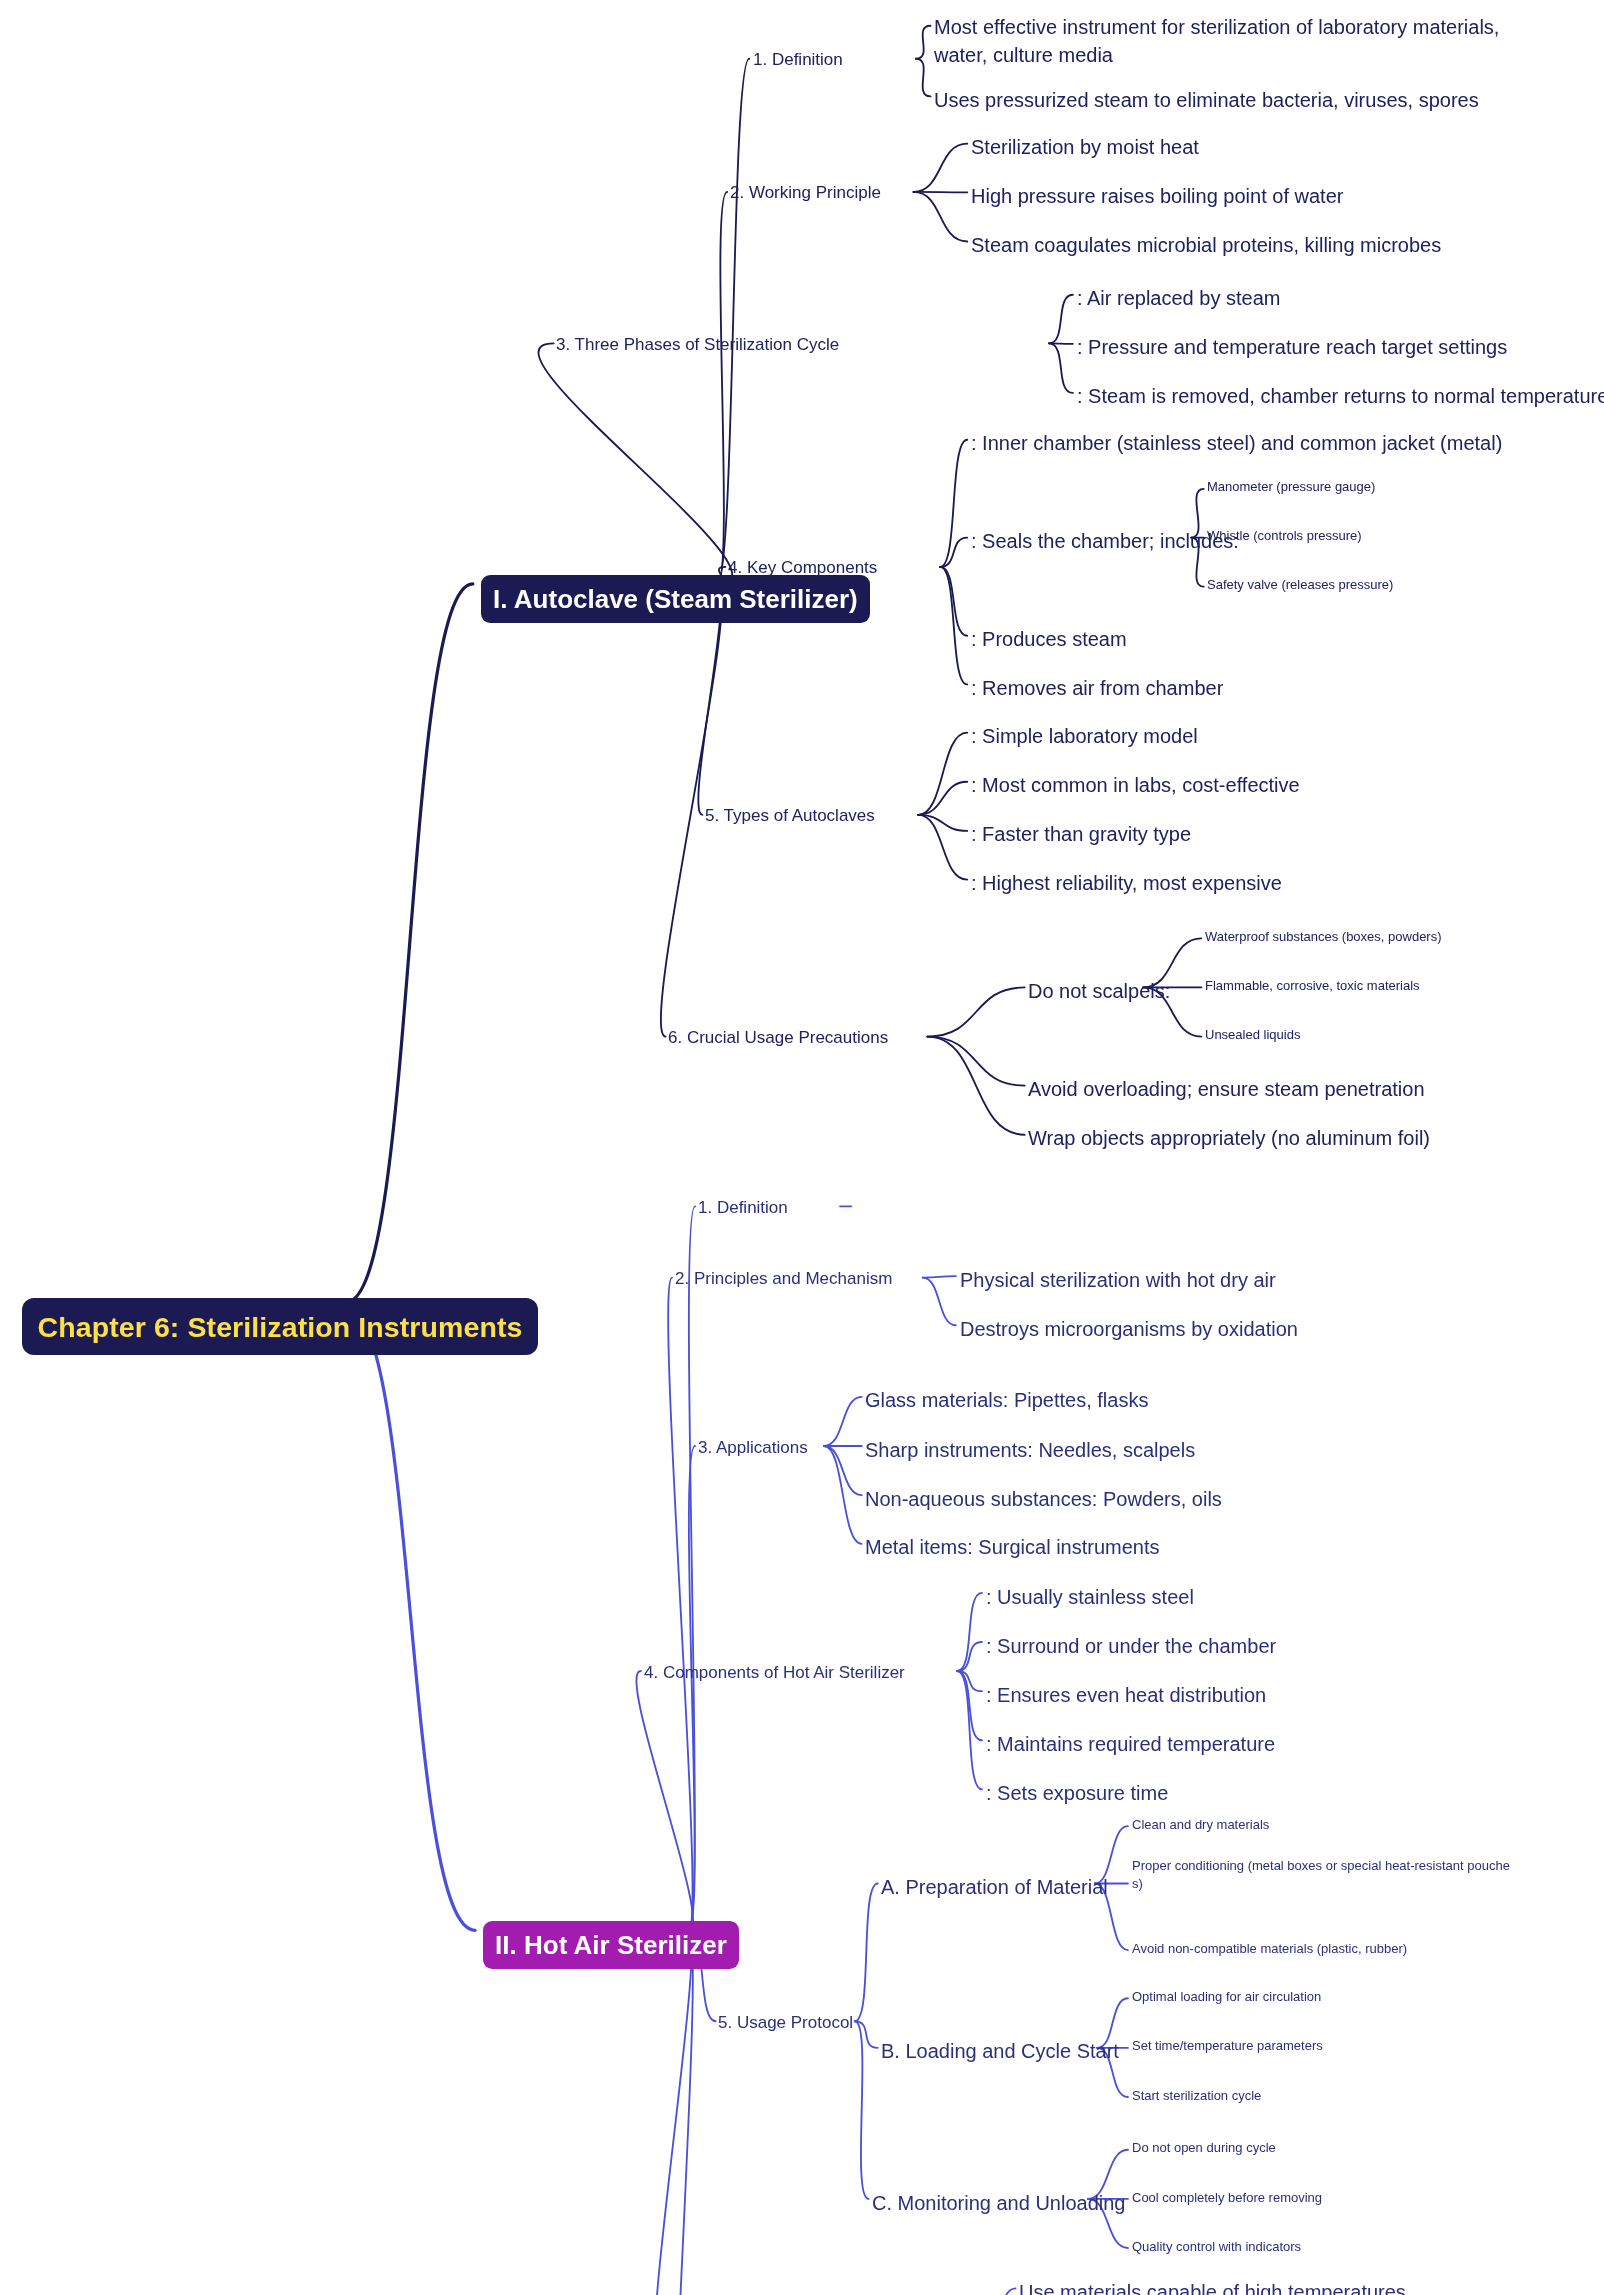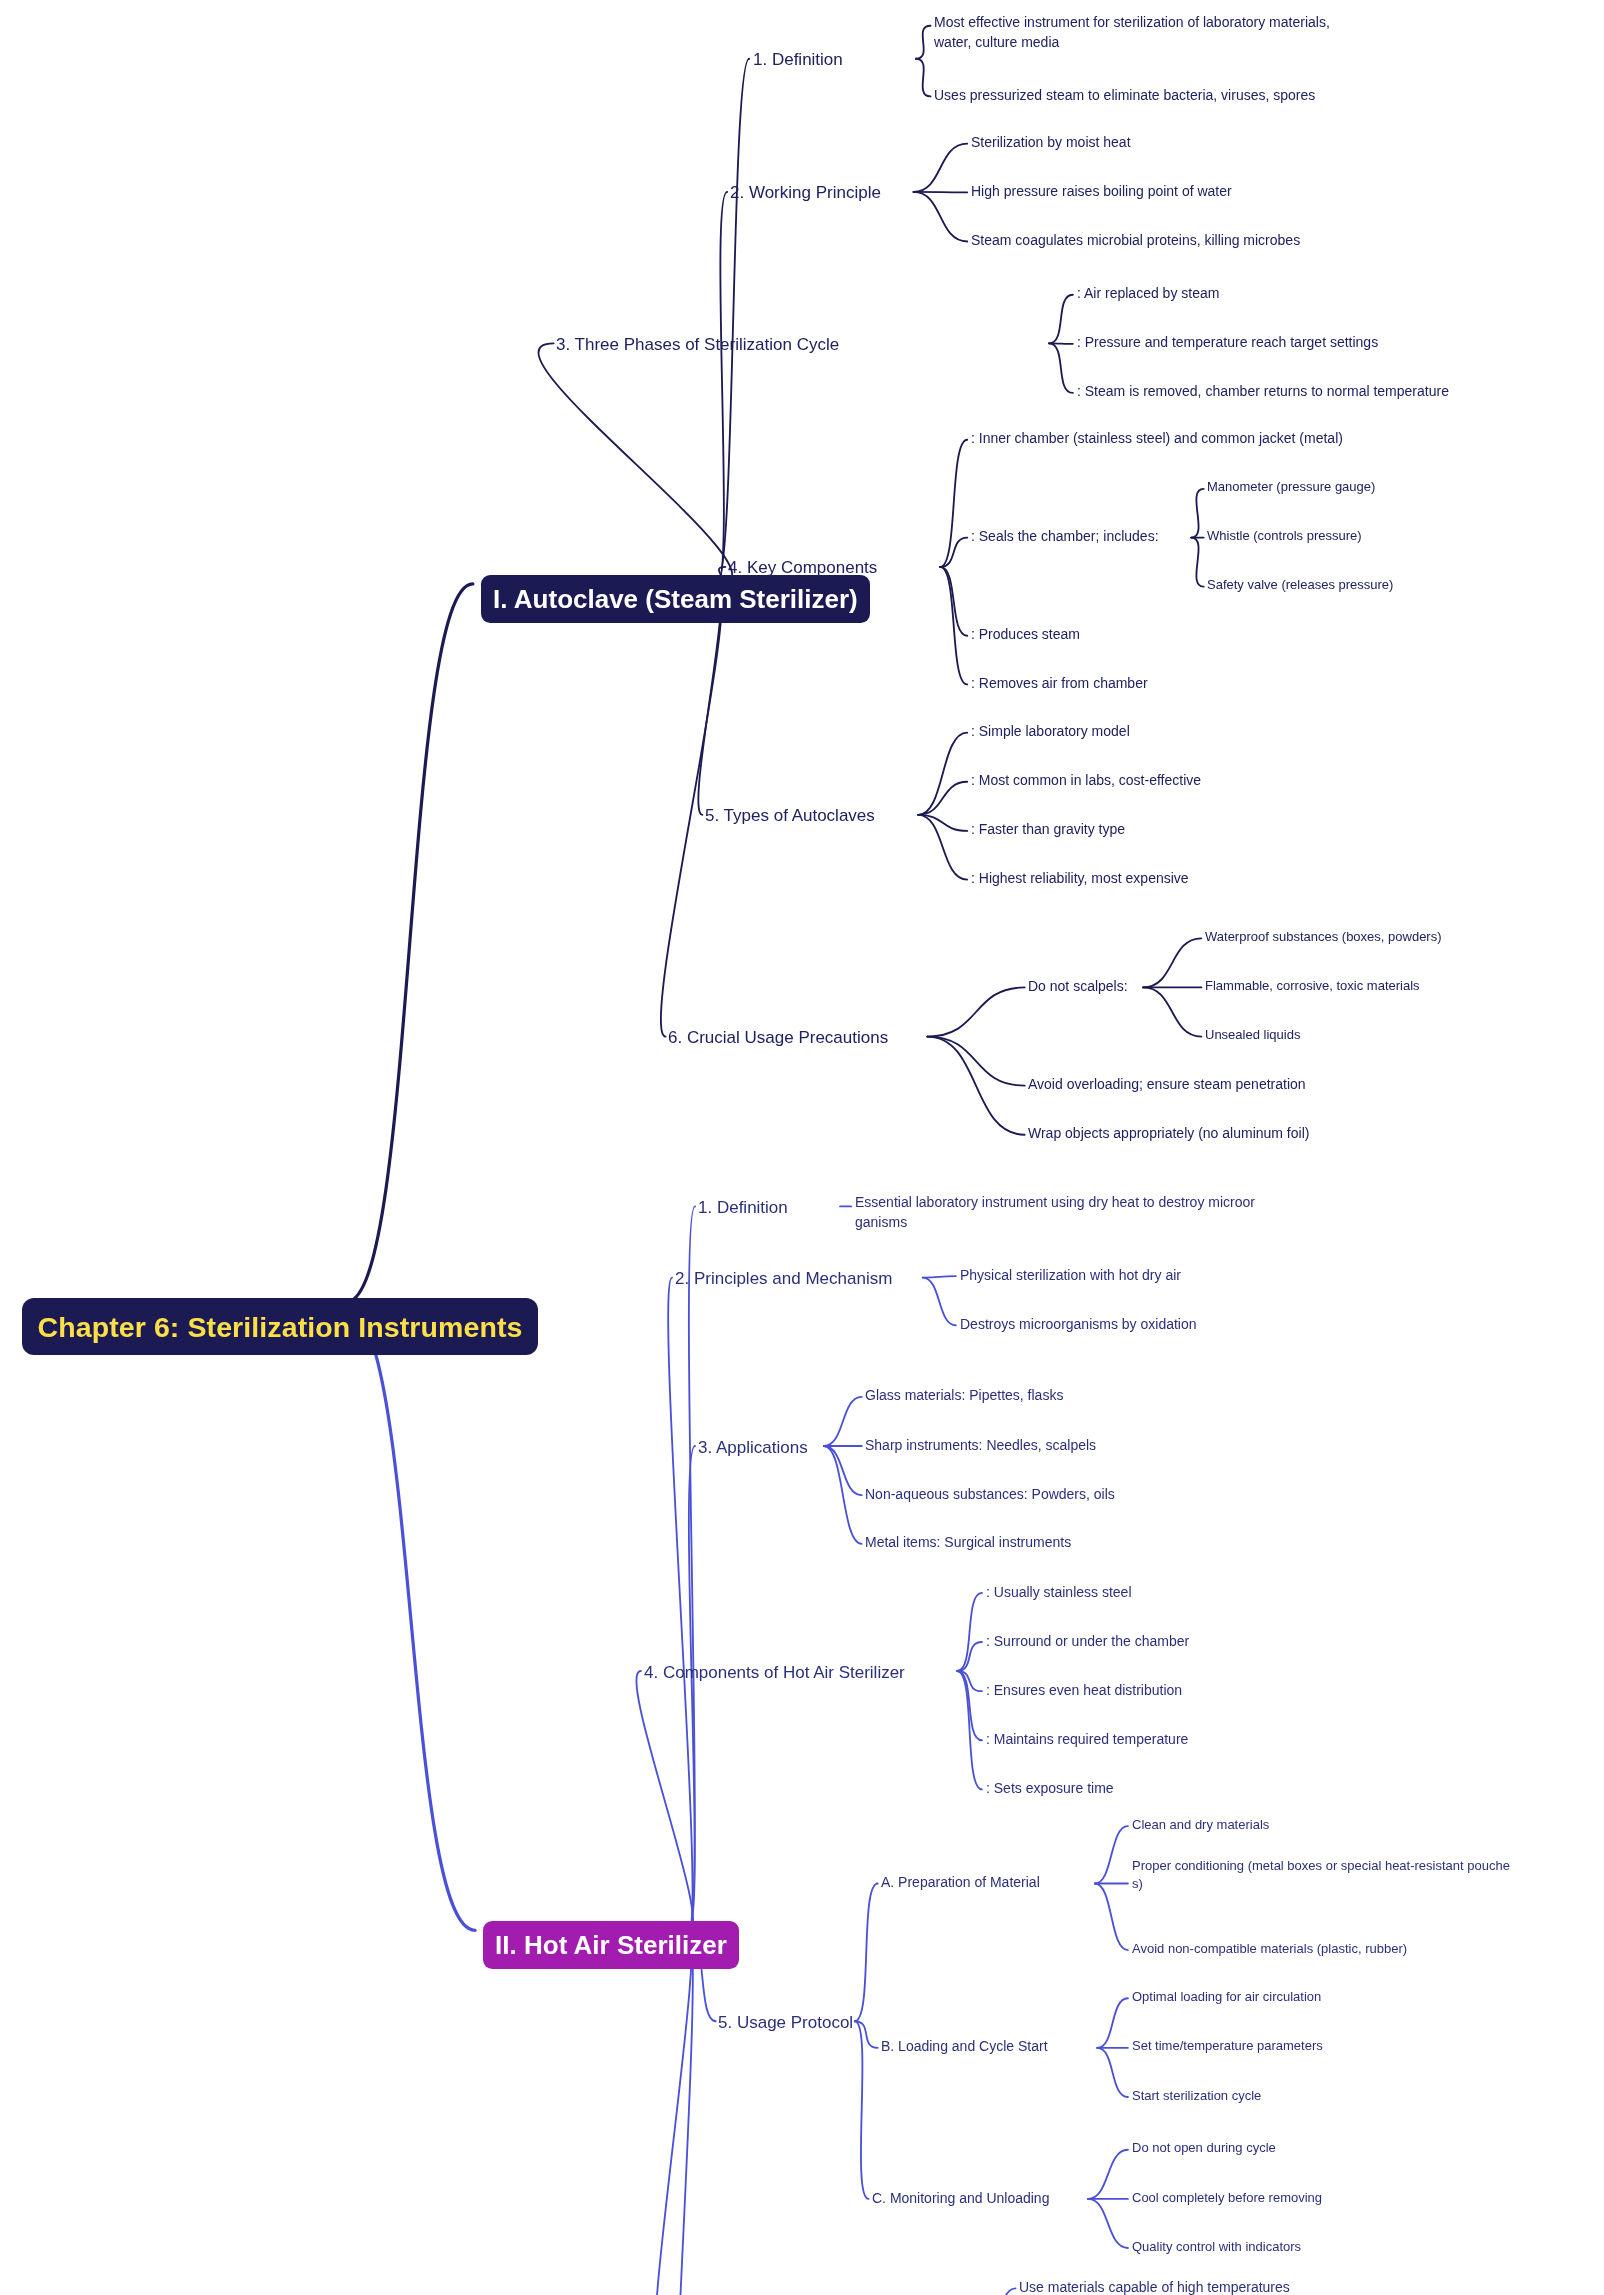--- a/index.html
+++ b/index.html
@@ -22,21 +22,21 @@
   }
   .pill-navy{background:#1b1a52;}
   .pill-blue{background:#a21caf;}
 
   
   .t{font-size:16.5px;}
   .t.navy{color:#1f2160;}
   .t.blue{color:#2b2f7a;}
   .t.wrap{display:block;}
   .lvl2{font-size:17px;}
-  .lvl3{font-size:14px;}
+  .lvl3{font-size:20px;}
   .lvl4{font-size:13px;}
 </style>
 </head>
 <body>
 
 <div id="page">
   <svg class="links" id="links" viewBox="0 0 3494 5886">
       <path d="M755,2836 C906.25,2836 878.75,1272 1030,1272" fill="none" stroke="#1b1a52" stroke-width="7" stroke-linecap="round"></path>
       <path d="M755,2850 C909,2850 881,4205 1035,4205" fill="none" stroke="#4a51d8" stroke-width="7" stroke-linecap="round"></path>
       <path d="M1562,1272 C1602,1272 1592,128 1632,128" fill="none" stroke="#1b1a52" stroke-width="4" stroke-linecap="round"></path>
@@ -161,22 +161,20 @@
   <div class="node t navy lvl4" style="left:1205px;top:928px;">Waterproof substances (boxes, powders)</div>
   <div class="node t navy lvl4" style="left:1205px;top:977px;">Flammable, corrosive, toxic materials</div>
   <div class="node t navy lvl4" style="left:1205px;top:1026px;">Unsealed liquids</div>
 
   <div class="node t blue lvl2" style="left:698px;top:1196px;">1. Definition</div>
   <div class="node t blue lvl2" style="left:675px;top:1267px;">2. Principles and Mechanism</div>
   <div class="node t blue lvl2" style="left:698px;top:1436px;">3. Applications</div>
   <div class="node t blue lvl2" style="left:644px;top:1661px;">4. Components of Hot Air Sterilizer</div>
   <div class="node t blue lvl2" style="left:718px;top:2011px;">5. Usage Protocol</div>
 
-  <div class="node t blue lvl3 wrap" style="left:855px;top:1193px;width:436px;">Essential laboratory instrument using dry heat to destroy microor
-ganisms</div>
 
   <div class="node t blue lvl3" style="left:960px;top:1266px;">Physical sterilization with hot dry air</div>
   <div class="node t blue lvl3" style="left:960px;top:1315px;">Destroys microorganisms by oxidation</div>
 
   <div class="node t blue lvl3" style="left:865px;top:1386px;">Glass materials: Pipettes, flasks</div>
   <div class="node t blue lvl3" style="left:865px;top:1436px;">Sharp instruments: Needles, scalpels</div>
   <div class="node t blue lvl3" style="left:865px;top:1485px;">Non-aqueous substances: Powders, oils</div>
   <div class="node t blue lvl3" style="left:865px;top:1533px;">Metal items: Surgical instruments</div>
 
   <div class="node t blue lvl3" style="left:986px;top:1583px;">: Usually stainless steel</div>

